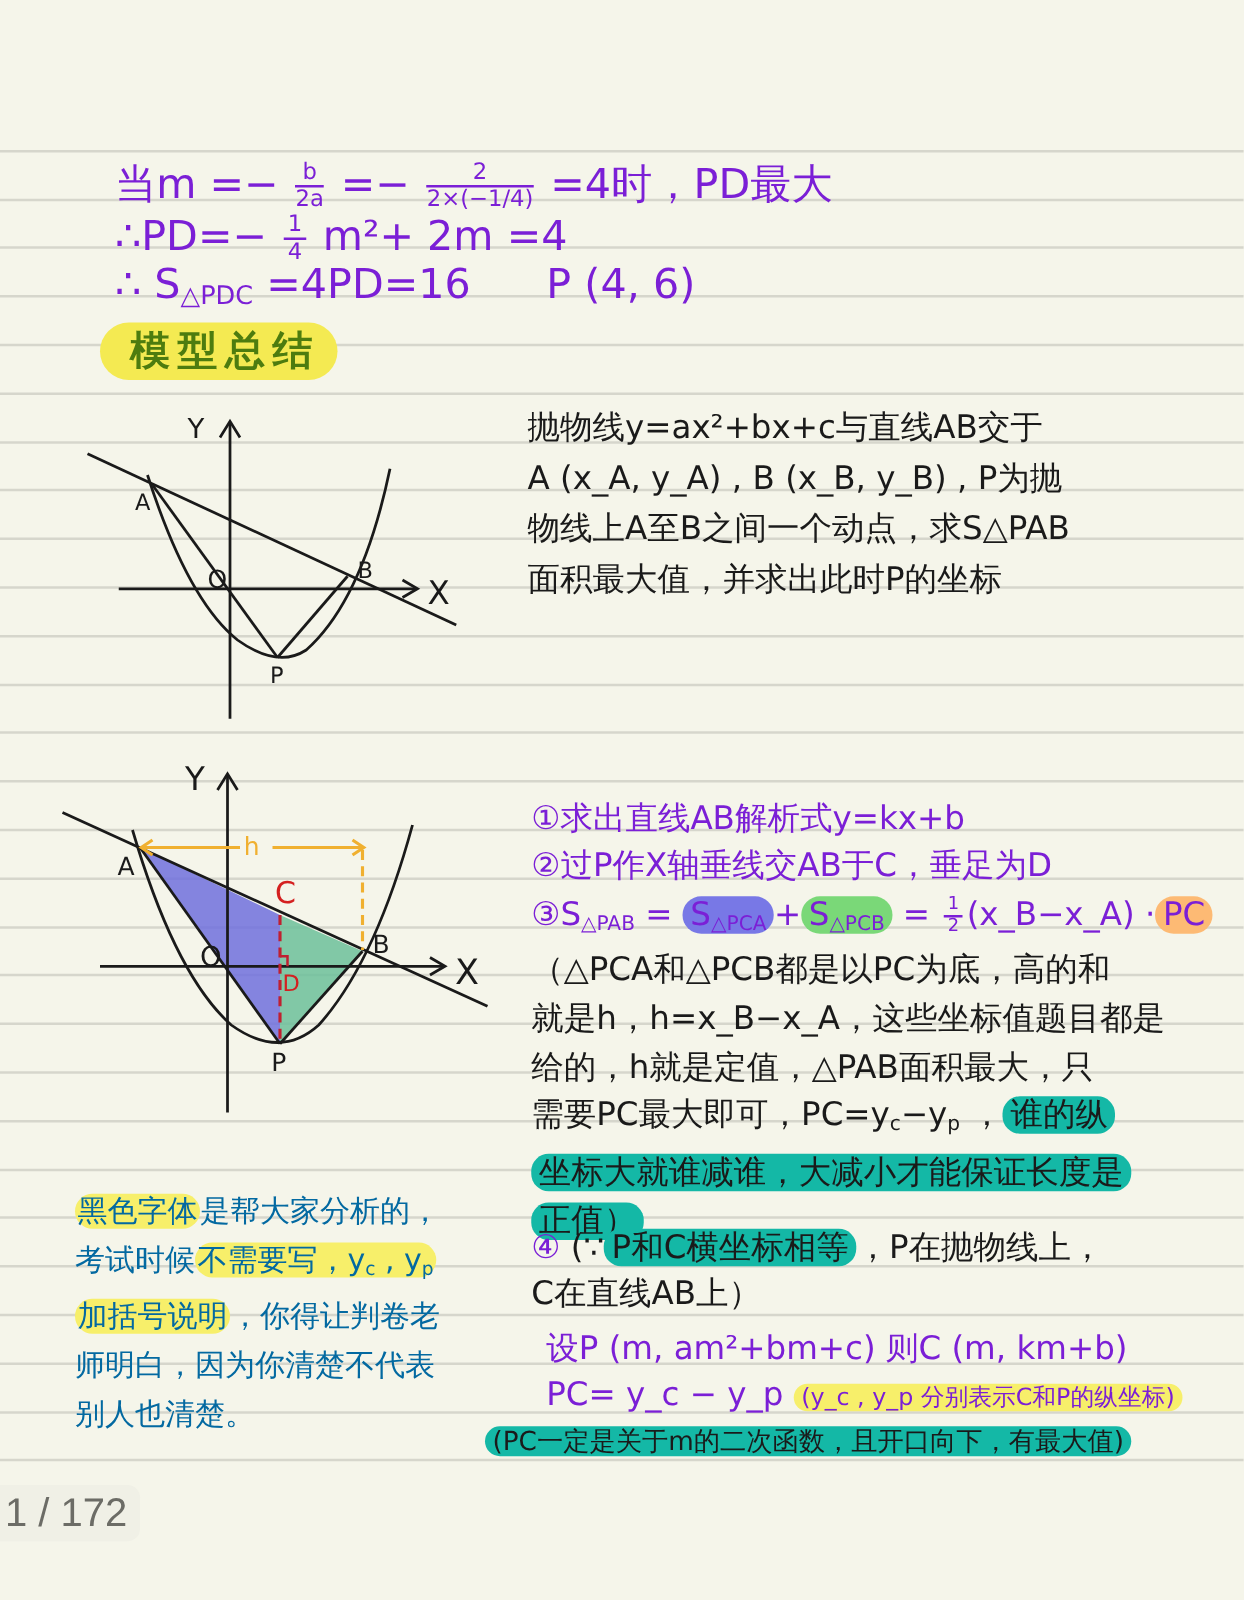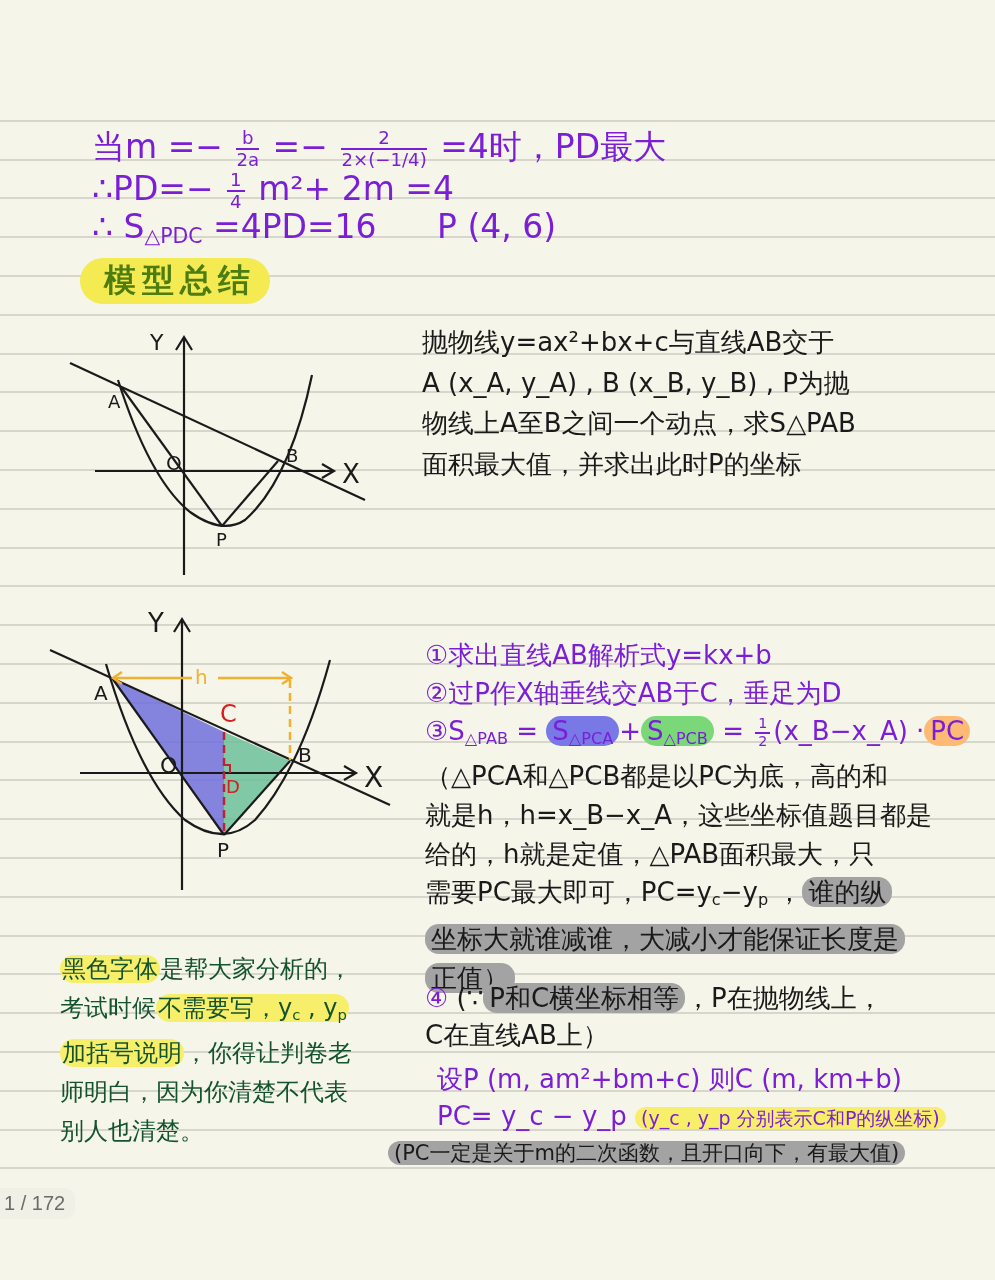--- a/index.html
+++ b/index.html
@@ -8,41 +8,41 @@
     background:#f5f5ea;
     font-family: "DejaVu Sans", sans-serif;
   }
   .page-lines {
     position:absolute; left:0; top:0; width:995px; height:1280px;
   }
   .txt { position:absolute; white-space:nowrap; line-height:1; }
   .purple { color:#7b1fd6; }
   .black { color:#1a1a1a; }
   .hl-yellow { background:#f7ef6a; border-radius:16px; padding:0 6px; }
-  .hl-gray { background:#a3a3a3; border-radius:14px; padding:0 6px; }
+  .hl-gray { background:#14b8a6; border-radius:14px; padding:0 6px; }
   .hl-blue { background:#7878e6; border-radius:16px; padding:0 6px; }
   .hl-green { background:#7ad878; border-radius:16px; padding:0 6px; }
   .hl-orange { background:#fdba74; border-radius:16px; padding:0 6px; }
   .sub { font-size:0.62em; vertical-align:-0.25em; }
   .frac { display:inline-block; text-align:center; vertical-align:middle; font-size:0.55em; line-height:1.1; margin:0 3px; }
   .frac .num { display:block; border-bottom:2px solid #7b1fd6; padding:0 3px; }
   .frac .den { display:block; }
   .line1 { font-size:33px; }
   .title-badge {
     position:absolute; left:80px; top:258px; width:190px; height:46px;
     background:#f4ea52; border-radius:24px;
   }
   .title-text { color:#4d7c0f; font-size:32px; font-weight:bold; letter-spacing:6px; }
   .desc { font-size:26px; color:#1a1a1a; }
   .step { font-size:26px; }
-  .note { font-size:24px; color:#14532d; }
+  .note { font-size:24px; color:#0369a1; }
   .pager {
     position:absolute; left:0; top:1188px; padding:4px 10px 4px 4px;
     background:#f0f0e6; border-radius:0 10px 10px 0;
-    color:#6c6c66; font-size:20px; font-family:"Liberation Sans", sans-serif;
+    color:#6c6c66; font-size:32px; font-family:"Liberation Sans", sans-serif;
   }
   svg text { font-family:"DejaVu Sans", sans-serif; }
 </style>
 </head>
 <body>
 
 <svg class="page-lines" viewBox="0 0 995 1280">
   <g stroke="#d6d6cc" stroke-width="2">
     <line x1="0" y1="121" x2="995" y2="121"></line>
       <line x1="0" y1="160" x2="995" y2="160"></line>

